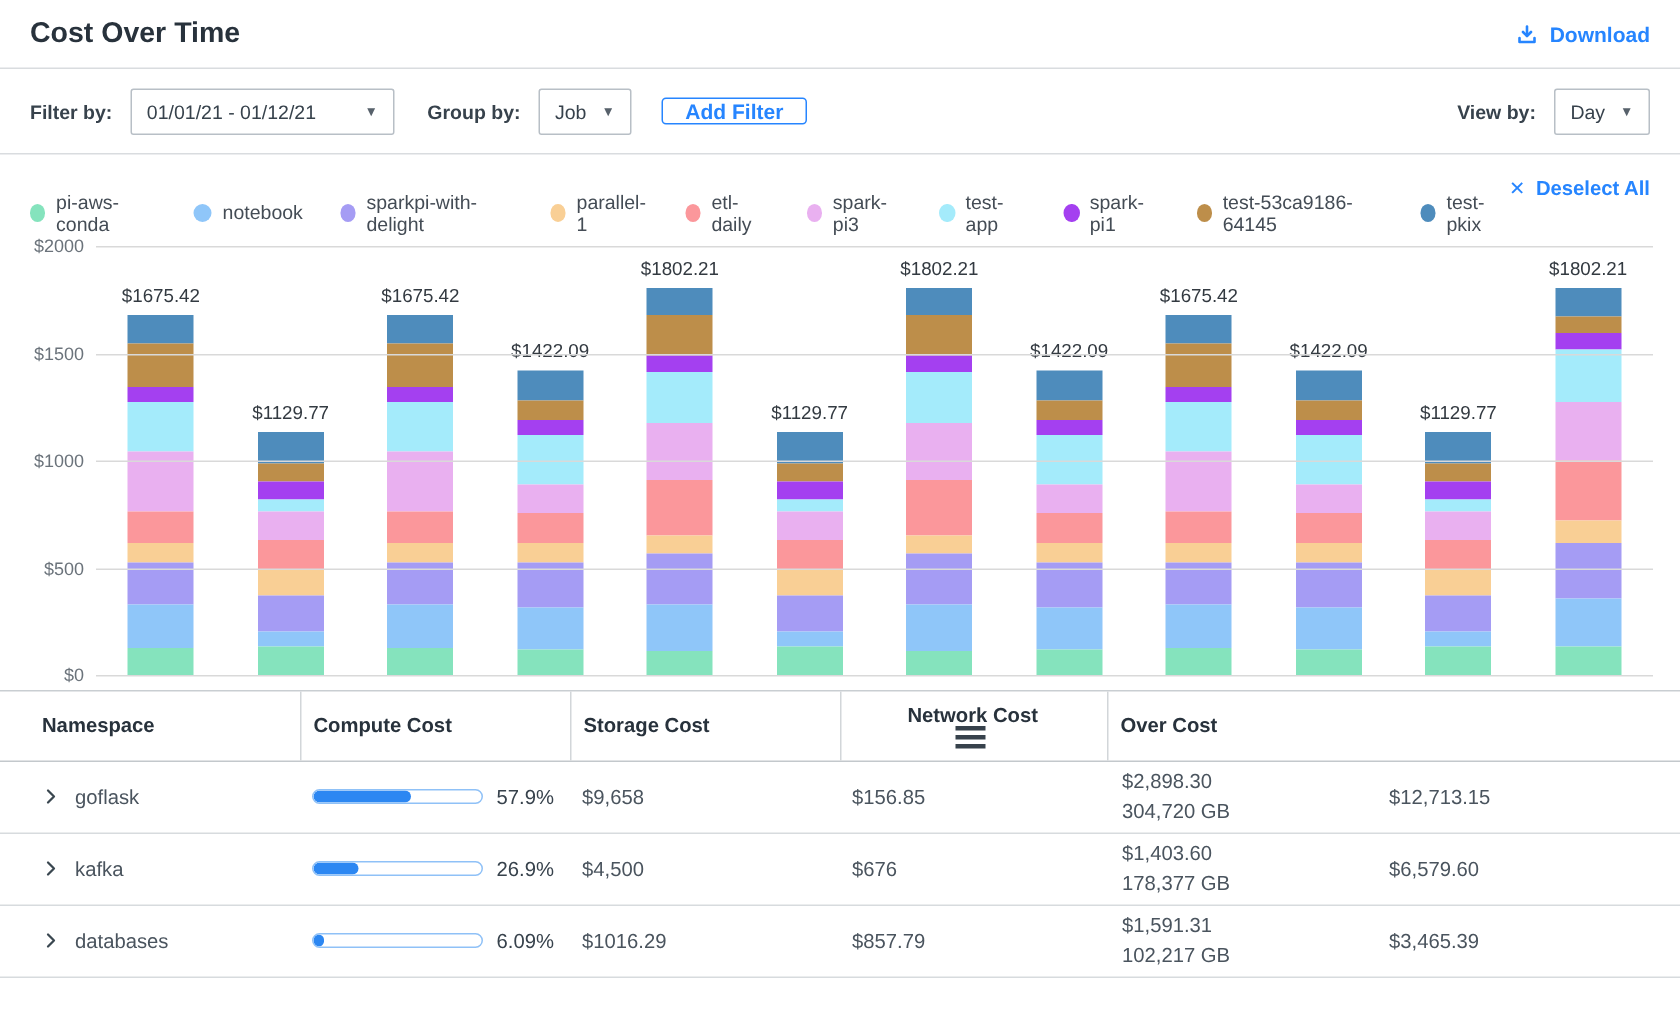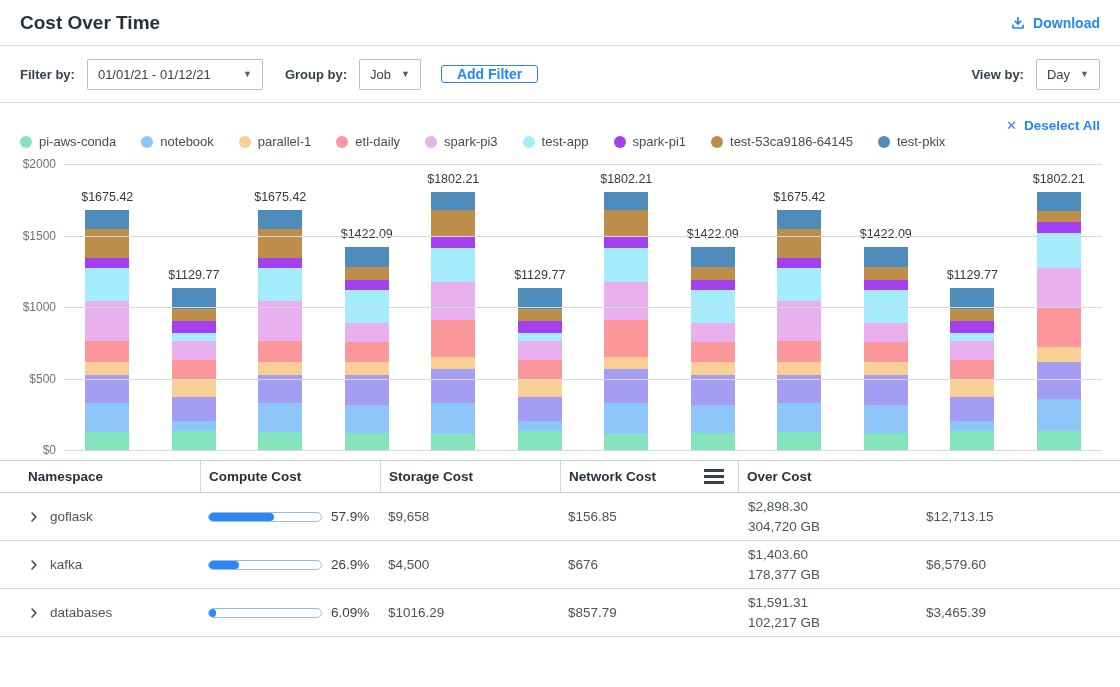--- a/index.html
+++ b/index.html
@@ -55,21 +55,21 @@
   
   .tbl { margin-top:10px; border-top:1px solid #c9ced2; }
   .trow { display:flex; align-items:stretch; border-bottom:1px solid #d7dbde; padding:0 20px; }
   .thead { border-bottom:1px solid #c3c8cc; }
   .tc { display:flex; align-items:center; }
   .tc-0 { width:180px; } .tc-1 { width:180px; } .tc-2 { width:180px; }
   .tc-3 { width:180px; } .tc-4 { width:178px; } .tc-5 { flex:1; }
   .thead .tc { font-size:13.5px; font-weight:bold; color:#28323c; padding:8px 10px 8px 8px;
     position:relative; }
   .thead .tc + .tc { border-left:1px solid #d2d6d9; }
-  .thead .tc-4 { justify-content:space-between; }
+  .thead .tc-4 { justify-content:space-between;flex-direction:column; }
   .burger { display:flex; flex-direction:column; gap:3.5px; cursor:pointer; padding-right:4px; }
   .burger span { display:block; width:20px; height:2.5px; background:#37424c; }
   .tbody .tc { padding:8px 10px 8px 8px; font-size:13.5px; color:#4a545e; }
   .tbody .trow { height:48px; }
   .ns { gap:10px; font-size:14px; color:#37424c; }
   .chev { display:flex; align-items:center; cursor:pointer; }
   .pbar-wrap { display:flex; align-items:center; gap:9px; }
   .pbar { width:114px; height:10px; border:1px solid #8fc1f7; border-radius:6px;
     background:#fff; overflow:hidden; flex:none; }
   .pfill { height:100%; background:#2c87f2; border-radius:5px; }
@@ -115,20 +115,24 @@
   <div class="legend-items" id="legend-items">
       <div class="litem">
         <span class="dot" style="background: rgb(133, 227, 189);"></span>
         <span>pi-aws-conda</span>
       </div>
       <div class="litem">
         <span class="dot" style="background: rgb(143, 198, 249);"></span>
         <span>notebook</span>
       </div>
       <div class="litem">
+        <span class="dot" style="background: rgb(165, 156, 244);"></span>
+        <span>sparkpi-with-delight</span>
+      </div>
+      <div class="litem">
         <span class="dot" style="background: rgb(249, 207, 149);"></span>
         <span>parallel-1</span>
       </div>
       <div class="litem">
         <span class="dot" style="background: rgb(251, 151, 155);"></span>
         <span>etl-daily</span>
       </div>
       <div class="litem">
         <span class="dot" style="background: rgb(233, 176, 240);"></span>
         <span>spark-pi3</span>

